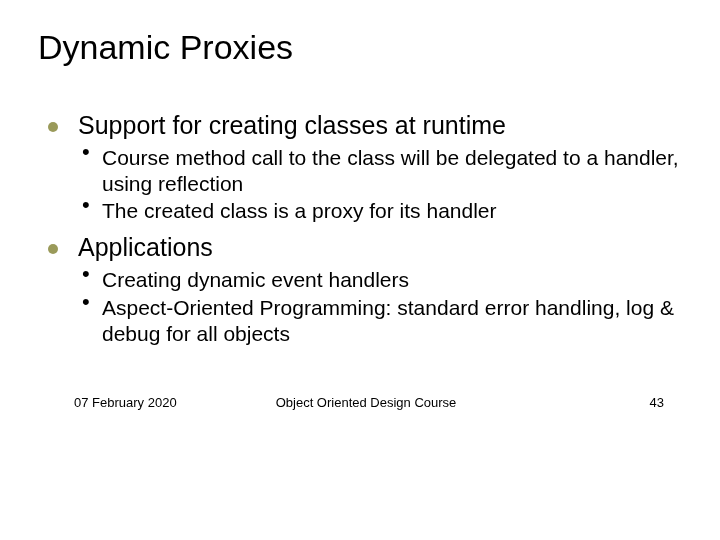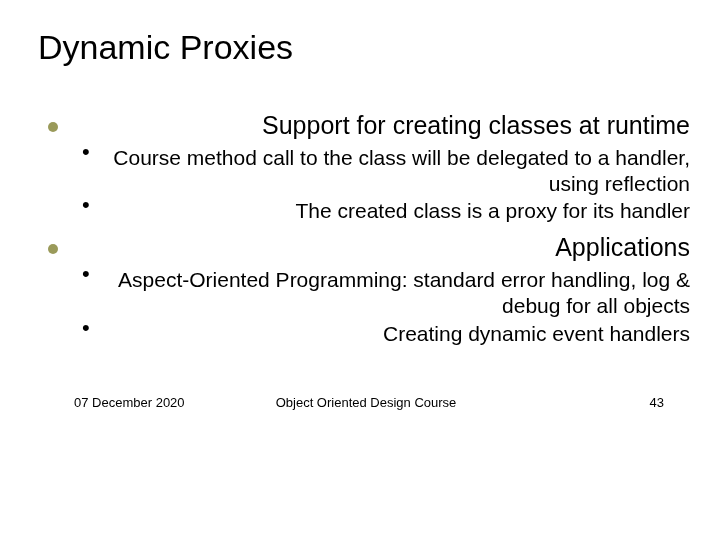--- a/index.html
+++ b/index.html
@@ -25,21 +25,20 @@
     font-size: 34px;
     font-weight: normal;
   }
   .body {
     position: absolute;
     top: 110px;
     left: 48px;
     right: 30px;
     font-size: 25px;
     line-height: 1.25;
-    text-align: right;
   }
   .l1 {
     position: relative;
     padding-left: 30px;
     margin-bottom: 4px;
   }
   .l1::before {
     content: "";
     position: absolute;
     left: 0px;
@@ -108,25 +107,25 @@
     </div>
     <div class="sub">
       <div class="l2">Course method call to the class will be delegated to a handler, using reflection</div>
       <div class="l2">The created class is a proxy for its handler</div>
     </div>
 
     <div class="l1">
       <span>Applications</span>
     </div>
     <div class="sub">
+      <div class="l2">Creating dynamic event handlers</div>
       <div class="l2">Aspect-Oriented Programming: standard error handling, log &amp; debug for all objects</div>
-      <div class="l2">Creating dynamic event handlers</div>
     </div>
 
   </div>
 
   <div class="footer">
-    <div class="f-date">07 December 2020</div>
+    <div class="f-date">07 February 2020</div>
     <div class="f-center">Object Oriented Design Course</div>
     <div class="f-num">43</div>
   </div>
 
 </div>
 
 </body></html>

